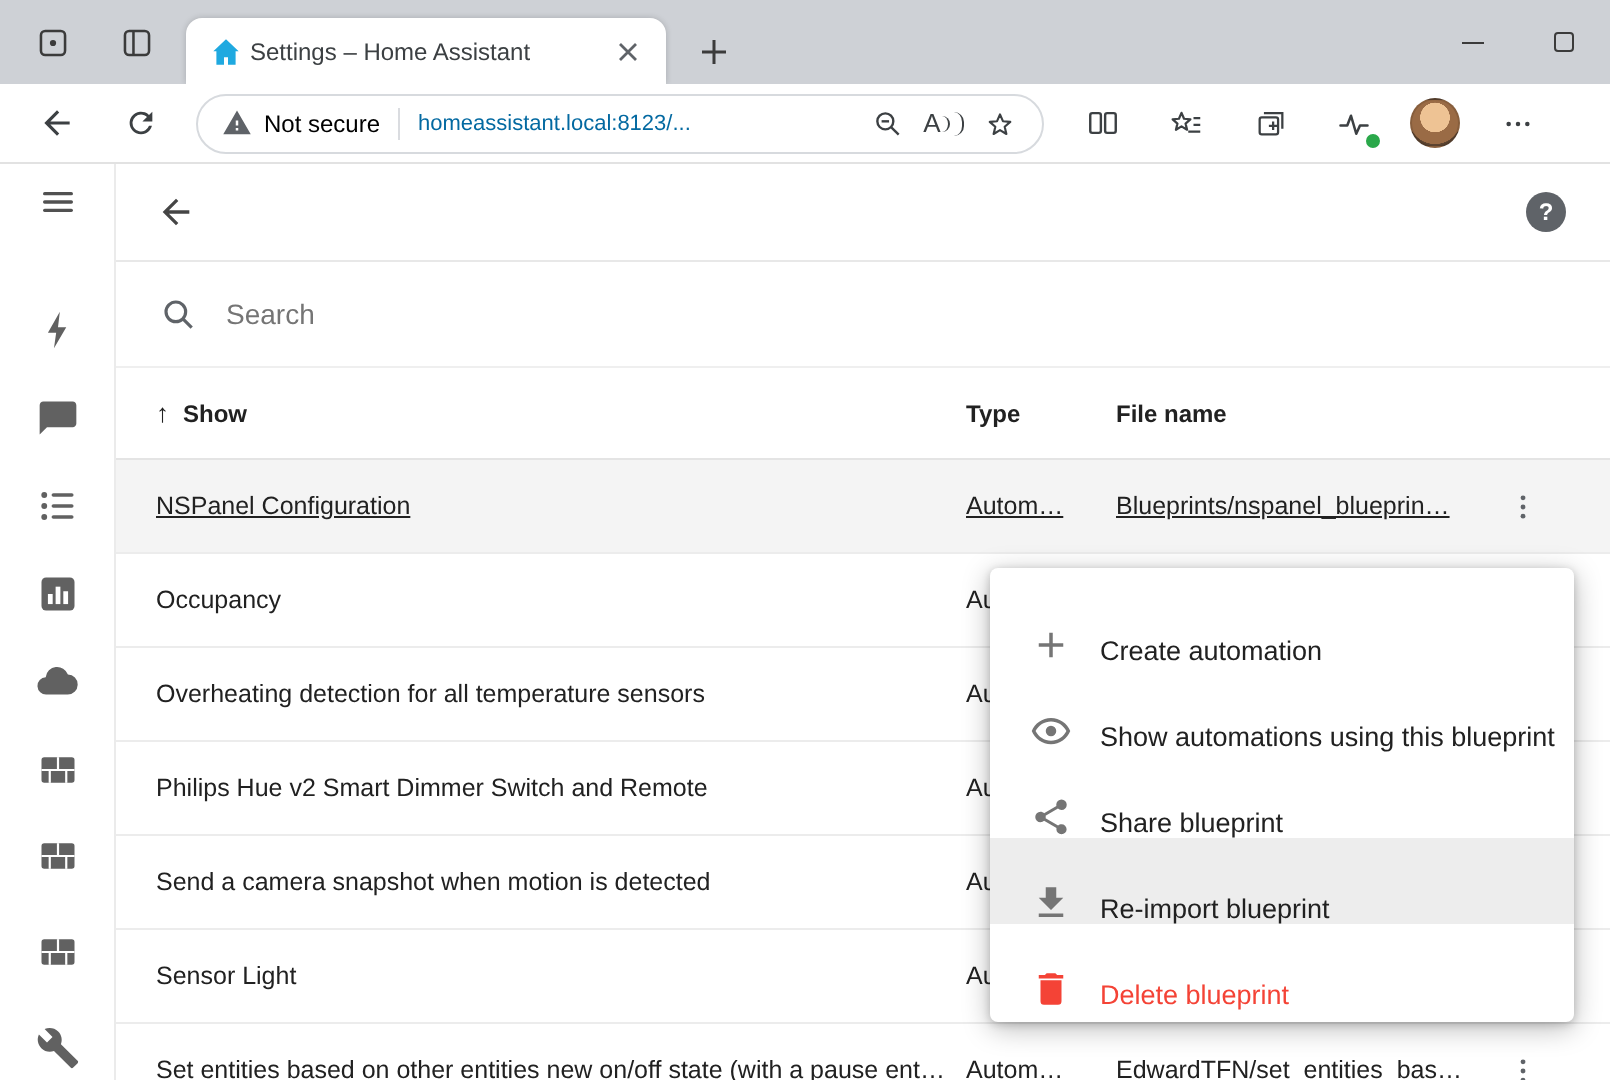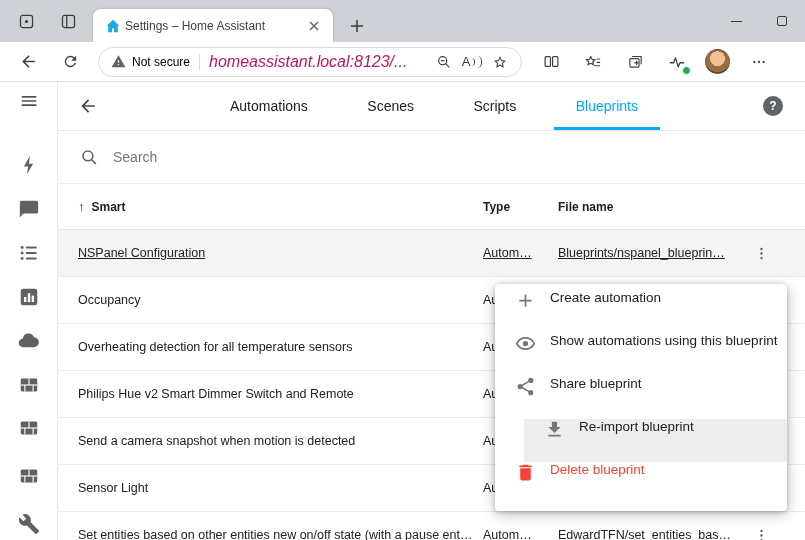--- a/index.html
+++ b/index.html
@@ -19,21 +19,21 @@
   .winbtn { width:46px; height:42px; display:flex; align-items:center; justify-content:center; }
   .min-glyph { display:block; width:11px; border-top:1.4px solid #3b3b3b; }
   .max-glyph { display:block; width:10px; height:10px; border:1.4px solid #3b3b3b; border-radius:2px; }
 
   
   .toolbar { position:absolute; top:42px; left:0; right:0; height:40px; background:#fff; display:flex; align-items:center; border-bottom:1px solid #e2e2e2; }
   .nav-btn { width:28px; height:28px; margin-left:14px; display:flex; align-items:center; justify-content:center; border-radius:6px; }
   .omnibox { margin-left:14px; width:424px; height:30px; border:1px solid #d7dade; border-radius:16px; background:#fff; display:flex; align-items:center; padding:0 10px 0 12px; }
   .sec-label { font-size:12px; color:#000000; margin-left:6px; white-space:nowrap; }
   .omni-divider { width:1px; height:16px; background:#dadce0; margin:0 9px; }
-  .omni-url { flex:1; font-size:16px; color:#be185d; white-space:nowrap; overflow:hidden;font-style:italic; }
+  .omni-url { flex:1; font-size:11px; color:#0369a1; white-space:nowrap; overflow:hidden; }
   .omni-ic { width:22px; height:22px; display:flex; align-items:center; justify-content:center; margin-left:6px; border-radius:4px; }
   .readaloud { display:flex; align-items:center; gap:1px; }
   .ra-a { font-size:13px; color:#3c4043; font-weight:400; }
   .ra-w1 { display:block; width:4px; height:8px; border-right:1.4px solid #3c4043; border-radius:0 5px 5px 0; }
   .ra-w2 { display:block; width:5px; height:12px; border-right:1.4px solid #3c4043; border-radius:0 7px 7px 0; margin-left:1px; }
   .tool-ic { width:26px; height:26px; margin-left:16px; display:flex; align-items:center; justify-content:center; border-radius:6px; position:relative; }
   .badge { position:absolute; right:-1px; bottom:0; width:9px; height:9px; border-radius:50%; border:1.5px solid #fff; }
   .avatar { width:25px; height:25px; margin-left:15px; border-radius:50%; background:radial-gradient(circle at 50% 38%, #eec394 0 40%, #9a6b45 41% 72%, #5d4430 73%); border:1px solid rgba(0,0,0,.12); }
 
   
@@ -58,22 +58,22 @@
   .thead { height:46px; border-bottom:1px solid #e4e4e4; font-size:12px; font-weight:700; color:#212121; }
   .th-name { display:flex; align-items:center; gap:7px; }
   .sort-arrow { font-size:13px; font-weight:700; color:#212121; }
   .trow { height:47px; border-bottom:1px solid #ececec; font-size:12.5px; color:#212121; cursor:pointer; }
   .trow.selected { background:#f4f4f4;text-decoration:underline; }
   .cell-name, .cell-file { white-space:nowrap; overflow:hidden; text-overflow:ellipsis; padding-right:10px; }
   .kebab { width:28px; height:28px; display:flex; align-items:center; justify-content:center; justify-self:center; border-radius:50%; }
 
   
   .ctx-menu { position:absolute; left:495px; top:284px; width:292px; background:#fff; border-radius:4px; box-shadow:0 3px 14px rgba(0,0,0,.28), 0 1px 4px rgba(0,0,0,.18); padding:6px 0; z-index:30; }
-  .ctx-item { height:43px; display:flex; align-items:flex-start; padding-left:20px; gap:14px; font-size:13.5px; color:#212121; cursor:pointer; white-space:nowrap; }
-  .ctx-item.hovered { background:#ededed;margin-left:29px; }
+  .ctx-item { height:43px; display:flex; align-items:flex-end; padding-left:20px; gap:14px; font-size:13.5px; color:#212121; cursor:pointer; white-space:nowrap; }
+  .ctx-item.hovered { background:#ededed; }
   .ctx-item.danger { color:#f44336; }
 
   svg { display:block; }
 </style>
 </head>
 <body>
 
 <div class="screen">
 
   <div class="titlebar">
@@ -339,55 +339,41 @@
   <div class="ha-main">
 
     <div class="ha-header">
       <div class="ha-back">
         <span>
           <svg width="20" height="20" viewBox="0 0 24 24">
               <path d="M20 11H7.8l5.6-5.6L12 4l-8 8 8 8 1.4-1.4L7.8 13H20z" fill="#454545"></path>
             </svg>
         </span>
       </div>
-      <div class="ha-tabs">
-        <div class="ha-tab">
-            <span>Automations</span>
-          </div>
-        <div class="ha-tab">
-            <span>Scenes</span>
-          </div>
-        <div class="ha-tab">
-            <span>Scripts</span>
-          </div>
-        <div class="ha-tab active">
-            <span>Blueprints</span>
-          </div>
-      </div>
       <div class="ha-help">
           <span>?</span>
         </div>
     </div>
 
     <div class="search-row">
       <span class="search-ic">
         <svg width="19" height="19" viewBox="0 0 24 24">
             <g fill="none" stroke="#5f6368" stroke-width="2">
               <circle cx="10" cy="10" r="6.2"></circle>
               <path d="M14.8 14.8 20 20"></path>
             </g>
           </svg>
       </span>
       <span class="search-ph">Search</span>
     </div>
 
     <div class="grid-row thead">
       <div class="th-name">
         <span class="sort-arrow">↑</span>
-        <span>Smart</span>
+        <span>Show</span>
       </div>
       <div>Type</div>
       <div>File name</div>
       <div></div>
     </div>
 
     <div class="grid-row trow selected">
       <div class="cell-name">NSPanel Configuration</div>
       <div>Autom…</div>
       <div class="cell-file">Blueprints/nspanel_blueprin…</div>

